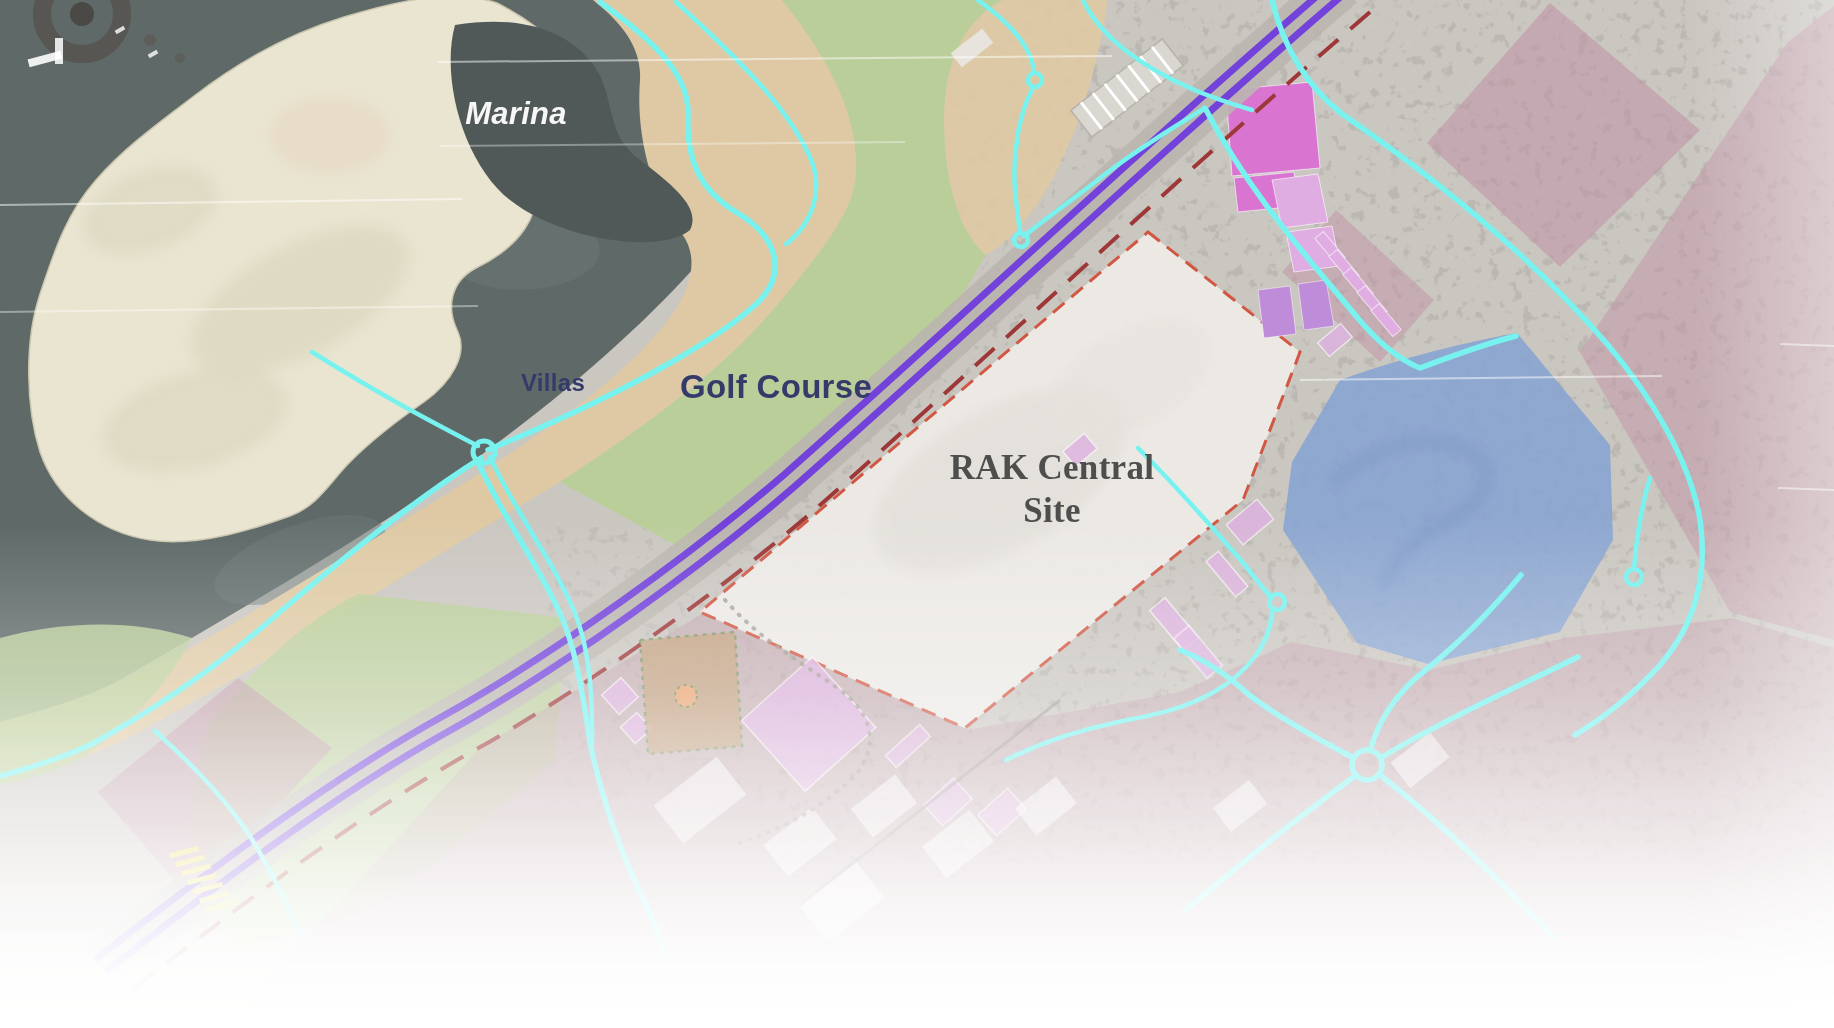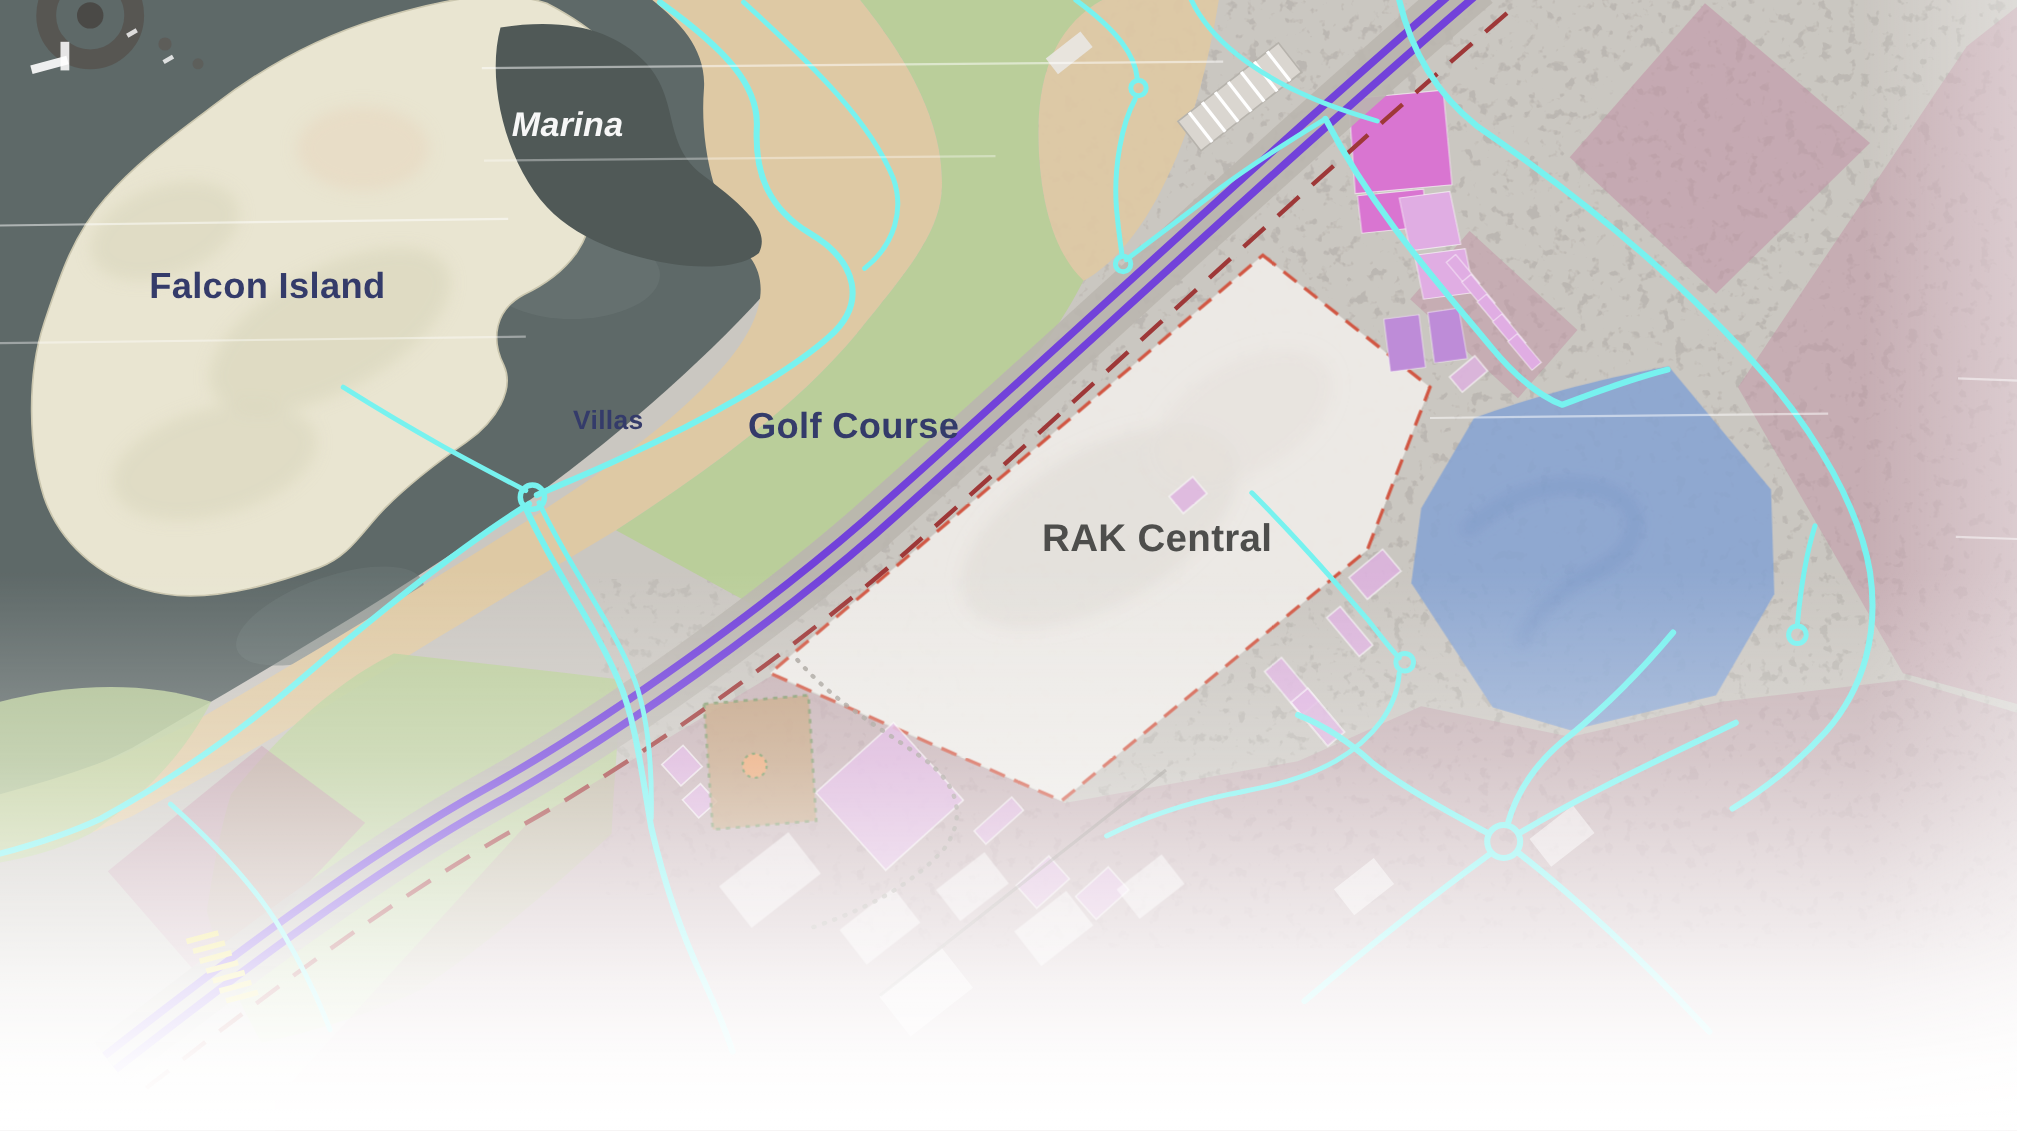--- a/index.html
+++ b/index.html
@@ -31,21 +31,21 @@
   .redline{stroke:var(--boundary-red);fill:none;stroke-width:4;stroke-dasharray:26 16;}
   .seam{stroke:#ffffff;stroke-width:2;fill:none;}
   .ghost{fill:#ffffff;}
   .ybar{fill:var(--yellow);}
 
   
   .map-label{position:absolute;transform:translate(-50%,-50%);white-space:nowrap;
              font-weight:700;letter-spacing:.3px;}
   .lbl-navy{color:var(--label-navy);}
   .lbl-white{color:var(--label-white);}
-  .lbl-grey{color:var(--label-grey);text-align:center;line-height:1.22;}
+  .lbl-grey{color:var(--label-grey);text-align:center;line-height:1.22;font-family:Liberation Serif, serif;}
   #lbl-marina{left:516px;top:114px;font-size:31px;font-style:italic;}
   #lbl-falcon{left:243px;top:260px;font-size:33px;}
   #lbl-villas{left:553px;top:383px;font-size:24px;}
   #lbl-golf{left:776px;top:366px;font-size:33px;margin-top:21px;}
   #lbl-rak{left:1052px;top:490px;font-size:35px;}
 
   
   .wash-global{position:absolute;inset:0;background:rgba(255,255,255,.05);pointer-events:none;}
   .wash-right{position:absolute;right:0;top:0;width:140px;height:100%;
               background:linear-gradient(90deg,rgba(255,255,255,0),rgba(255,255,255,.38));pointer-events:none;}
@@ -252,23 +252,23 @@
         <line class="seam" x1="438" y1="62" x2="1112" y2="56" opacity=".5"></line>
         <line class="seam" x1="440" y1="146" x2="905" y2="142" opacity=".35"></line>
         <line class="seam" x1="1300" y1="380" x2="1662" y2="376" opacity=".5"></line>
         <line class="seam" x1="1780" y1="344" x2="1834" y2="346" opacity=".5"></line>
         <line class="seam" x1="1778" y1="488" x2="1834" y2="490" opacity=".5"></line>
       </g>
     </g>
   </svg>
 
   <div class="map-label lbl-white" id="lbl-marina">Marina</div>
-  <div class="map-label lbl-navy" id="lbl-falcon">Falcon Island</div>
   <div class="map-label lbl-navy" id="lbl-villas">Villas</div>
   <div class="map-label lbl-navy" id="lbl-golf">Golf Course</div>
   <div class="map-label lbl-grey" id="lbl-rak">
     <div>RAK Central</div>
+    <div>Site</div>
   </div>
 
   <div class="wash-global"></div>
   <div class="wash-right"></div>
   <div class="wash-bottom"></div>
 </div>
 
 </body></html>

